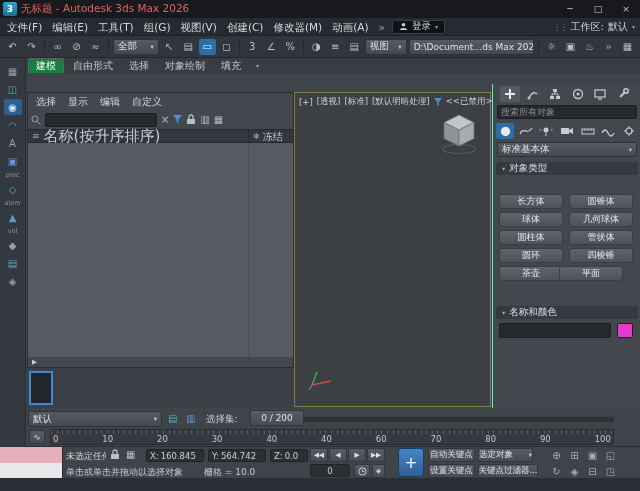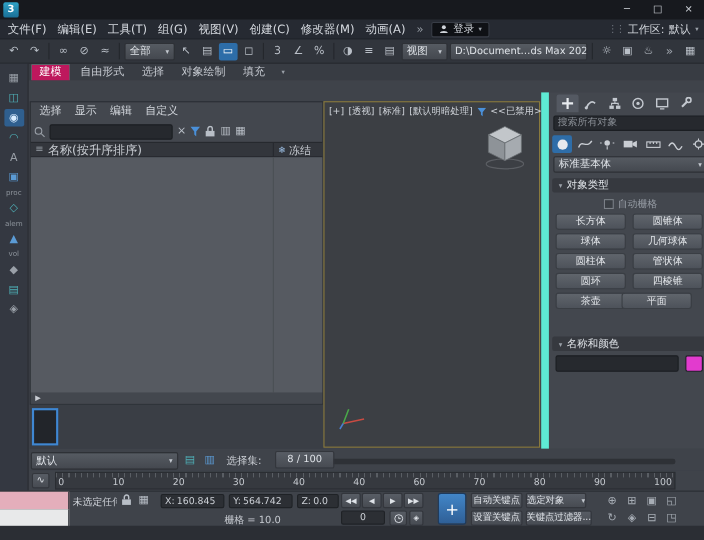--- a/index.html
+++ b/index.html
@@ -9,21 +9,21 @@
   .abs{position:absolute}
   .flexrow{display:flex;align-items:center}
   .bar{position:absolute;left:0;width:640px}
   .tb{width:17px;height:16px;display:flex;align-items:center;justify-content:center;color:#b9bfc7;font-size:10px;border-radius:2px;flex:0 0 auto}
   .tb.active{background:#2d6da8;color:#fff}
   .sep{width:1px;height:15px;background:#24272c;margin:0 2px;flex:0 0 auto}
   .ddown{background:linear-gradient(#565b62,#44484f);border:1px solid #2e3136;border-radius:2px;display:flex;align-items:center;padding:0 4px;color:#dfe3e8;height:16px;font-size:9.5px;overflow:hidden;white-space:nowrap}
   .darr{margin-left:auto;font-size:6.5px;color:#c3c8cf;padding-left:3px}
   .mi{padding:0 5px;line-height:18px;font-size:10.5px;color:#d5d9df;white-space:nowrap}
   .tab{padding:0 7px;line-height:14px;font-size:10px;color:#c6cad1;white-space:nowrap}
-  .tab.active{background:#be185d;border:1px solid #5d6269;border-bottom:none;color:#fff;border-radius:2px 2px 0 0}
+  .tab.active{background:#15803d;border:1px solid #5d6269;border-bottom:none;color:#fff;border-radius:2px 2px 0 0}
   .strip-item{width:18px;height:16px;margin:2px auto;display:flex;align-items:center;justify-content:center;color:#9aa0a8;font-size:10px;border-radius:2px}
   .strip-item.t{color:#4fb3ba}.strip-item.b{color:#5b9bd5}
   .strip-item.sel{background:#2f5f8f;color:#d8ecff}
   .strip-label{width:24px;margin:1px auto;text-align:center;color:#8d939b;font-size:6.5px;letter-spacing:0}
   .exm{padding:0 6px;line-height:17px;font-size:10px;color:#d2d6dc}
   .inp{background:#26292e;border:1px solid #1b1e22;border-radius:2px;color:#cfd3d9;font-size:9px;padding:0 3px;outline:none}
   .inp::placeholder{color:#8a8f96}
   .rollout{background:#36393f;border-radius:2px;color:#dde1e6;display:flex;align-items:center;padding:0 6px;font-size:9.5px;gap:4px}
   .btn2{position:absolute;height:15px;background:linear-gradient(#60656c,#4d525a);border:1px solid #3a3e44;border-radius:3px;color:#e4e7eb;font-size:9px;display:flex;align-items:center;justify-content:center;white-space:nowrap;overflow:hidden}
   .smallbtn{background:linear-gradient(#585d65,#474b52);border:1px solid #33363c;border-radius:2px;color:#dfe3e8;display:flex;align-items:center;justify-content:center;font-size:8.5px;white-space:nowrap;overflow:hidden}
@@ -37,20 +37,21 @@
   .cptab.sel{background:#545962}
   .vlabel{font-size:8.5px;color:#cfd3d9;white-space:nowrap}
 </style>
 </head>
 <body>
 
 <div id="app">
 
   <div class="bar flexrow" style="top:0;height:18px;background:#17191e">
     <div style="width:14px;height:14px;margin:0 4px 0 3px;border-radius:2px;background:linear-gradient(#2fa3c7,#1a6f96);color:#fff;font-size:9px;font-weight:bold;display:flex;align-items:center;justify-content:center">3</div>
+    <span style="font-size:10.5px;color:#e0635a">无标题 - Autodesk 3ds Max 2026</span>
     <div style="margin-left:auto" class="flexrow">
       <div class="winbtn">─</div>
       <div class="winbtn">□</div>
       <div class="winbtn">×</div>
     </div>
   </div>
 
   <div class="bar flexrow" style="top:18px;height:18px;background:#262a32;border-bottom:1px solid #1d2026;padding-left:2px">
     <span class="mi">文件(F)</span>
     <span class="mi">编辑(E)</span>
@@ -163,21 +164,21 @@
         </svg>
       <svg width="10" height="11" viewBox="0 0 10 11">
           <rect x="1" y="5" width="8" height="5" fill="#b9bfc7"></rect>
           <path d="M3 5 V3 a2 2 0 0 1 4 0 V5" fill="none" stroke="#b9bfc7" stroke-width="1.3"></path>
         </svg>
       <span style="color:#b9bfc7;font-size:10px">▥</span>
       <span style="color:#b9bfc7;font-size:10px">▦</span>
     </div>
     <div class="abs flexrow" style="left:0;top:36px;width:265px;height:14px;background:#33363c;border-top:1px solid #26292e;border-bottom:1px solid #26292e">
       <span style="padding:0 4px;color:#9aa0a8;font-size:9px">≡</span>
-      <span style="font-size:11px;color:#c8ccd2">名称(按升序排序)</span>
+      <span style="font-size:15px;color:#c8ccd2">名称(按升序排序)</span>
       <div class="abs flexrow" style="left:220px;top:0;height:13px;border-left:1px solid #26292e;padding:0 4px;gap:3px">
         <span style="font-size:8px;color:#9fc2e8">❄</span>
         <span style="font-size:10px;color:#c8ccd2">冻结</span>
       </div>
     </div>
     <div class="abs" style="left:0;top:50px;width:265px;height:214px;background:#565a61">
       <div class="abs" style="left:220px;top:0;width:1px;height:214px;background:#4b4f55"></div>
     </div>
     <div class="abs flexrow" style="left:0;top:264px;width:265px;height:10px;background:#43474e">
       <span style="font-size:6.5px;color:#c8ccd2;padding-left:4px">▶</span>
@@ -205,21 +206,21 @@
       <polygon points="8,13.5 23,21 23,37 8,29.5" fill="#8e9398" stroke="#6a6e73" stroke-width="0.7"></polygon>
       <polygon points="38,13.5 23,21 23,37 38,29.5" fill="#a6abb0" stroke="#6a6e73" stroke-width="0.7"></polygon>
     </svg>
     <svg class="abs" style="left:12px;bottom:14px" width="28" height="22" viewBox="0 0 28 22">
       <line x1="5" y1="15" x2="24" y2="11" stroke="#c94b42" stroke-width="1.4"></line>
       <line x1="5" y1="15" x2="10" y2="2" stroke="#4aa94a" stroke-width="1.4"></line>
       <line x1="5" y1="15" x2="2" y2="20" stroke="#4a7fd0" stroke-width="1.4"></line>
     </svg>
   </div>
 
-  <div class="abs" style="left:492px;top:84px;width:148px;height:324px;background:#43474e;border-left:7px solid #5eead4">
+  <div class="abs" style="left:492px;top:84px;width:148px;height:324px;background:#43474e;border-left:1px solid #5eead4">
     <div class="flexrow" style="height:18px;justify-content:space-around;padding:2px 6px 0">
       <div class="cptab sel">
           <svg width="12" height="12" viewBox="0 0 12 12">
             <path d="M6 1 V11 M1 6 H11" stroke="#e8ebef" stroke-width="2"></path>
           </svg>
         </div>
       <div class="cptab">
           <svg width="12" height="12" viewBox="0 0 12 12">
             <path d="M2 10 Q6 2 10 6" stroke="#c3c8cf" fill="none" stroke-width="1.5"></path>
             <circle cx="2" cy="10" r="1.5" fill="#c3c8cf"></circle>
@@ -294,24 +295,20 @@
           </svg>
         </div>
     </div>
     <div class="ddown abs" style="left:4px;top:58px;width:140px;height:15px">
       <span>标准基本体</span>
       <span class="darr">▾</span>
     </div>
     <div class="rollout abs" style="left:3px;top:78px;width:142px;height:13px">
       <span style="font-size:6.5px;color:#9aa0a8">▾</span>
       <span>对象类型</span>
-    </div>
-    <div class="abs flexrow" style="left:0;top:95px;width:148px;justify-content:center;gap:4px">
-      <div style="width:9px;height:9px;background:#3a3e44;border:1px solid #7b8087"></div>
-      <span style="font-size:9px;color:#979da5">自动栅格</span>
     </div>
     <div class="btn2" style="left:6px;top:110px;width:64px">长方体</div>
     <div class="btn2" style="left:76px;top:110px;width:64px">圆锥体</div>
     <div class="btn2" style="left:6px;top:128px;width:64px">球体</div>
     <div class="btn2" style="left:76px;top:128px;width:64px">几何球体</div>
     <div class="btn2" style="left:6px;top:146px;width:64px">圆柱体</div>
     <div class="btn2" style="left:76px;top:146px;width:64px">管状体</div>
     <div class="btn2" style="left:6px;top:164px;width:64px">圆环</div>
     <div class="btn2" style="left:76px;top:164px;width:64px">四棱锥</div>
     <div class="btn2" style="left:6px;top:182px;width:64px">茶壶</div>
@@ -326,21 +323,21 @@
 
   <div class="abs" style="left:27px;top:408px;width:613px;height:20px;background:#3f434a">
     <div class="ddown abs" style="left:1px;top:3px;width:134px">
       <span>默认</span>
       <span class="darr">▾</span>
     </div>
     <span class="abs" style="left:141px;top:5px;color:#4fb3ba;font-size:10px">▤</span>
     <span class="abs" style="left:159px;top:5px;color:#5b9bd5;font-size:10px">▥</span>
     <span class="abs" style="left:179px;top:5px;font-size:9.5px;color:#ccd0d6">选择集:</span>
     <div class="abs" style="left:223px;top:9px;width:364px;height:5px;background:#2e3136;border-radius:2px"></div>
-    <div class="abs smallbtn" style="left:223px;top:2px;width:54px;height:16px;font-size:9px">8 / 100</div>
+    <div class="abs smallbtn" style="left:223px;top:2px;width:54px;height:16px;font-size:9px">0 / 200</div>
   </div>
 
   <div class="abs" style="left:27px;top:428px;width:613px;height:18px;background:#3f434a">
     <div class="abs smallbtn" style="left:2px;top:2px;width:16px;height:14px;font-size:9px">∿</div>
     <div class="abs" style="left:23px;top:1px;width:564px;height:16px;background:#36393f;border:1px solid #2a2d32">
       <div style="height:4px;background:repeating-linear-gradient(90deg,#5a5e64 0 1px,transparent 1px 5.6px)"></div>
       <div class="flexrow" style="justify-content:space-between;padding:0 2px;font-size:8.5px;color:#c4c8ce">
         <span>0</span>
         <span>10</span>
         <span>20</span>
@@ -370,20 +367,21 @@
       <span>160.845</span>
     </div>
     <div class="coord" style="left:208px;top:2px;width:58px">
       <span>Y:</span>
       <span>564.742</span>
     </div>
     <div class="coord" style="left:270px;top:2px;width:38px">
       <span>Z:</span>
       <span>0.0</span>
     </div>
+    <div class="abs" style="left:66px;top:19px;width:132px;height:12px;overflow:hidden;white-space:nowrap;font-size:9px;color:#c8ccd2">单击或单击并拖动以选择对象</div>
     <div class="abs" style="left:204px;top:19px;font-size:9px;color:#c8ccd2;white-space:nowrap">栅格 = 10.0</div>
     <div class="pbtn smallbtn" style="left:310px;top:1px">◀◀</div>
     <div class="pbtn smallbtn" style="left:329px;top:1px">◀</div>
     <div class="pbtn smallbtn" style="left:348px;top:1px">▶</div>
     <div class="pbtn smallbtn" style="left:367px;top:1px">▶▶</div>
     <div class="coord" style="left:310px;top:17px;width:40px;justify-content:center">0</div>
     <div class="pbtn smallbtn" style="left:354px;top:17px;width:16px">
         <svg width="9" height="9" viewBox="0 0 10 10">
           <circle cx="5" cy="5" r="4" fill="none" stroke="#d6dae0"></circle>
           <path d="M5 3 V5 H7" fill="none" stroke="#d6dae0"></path>

